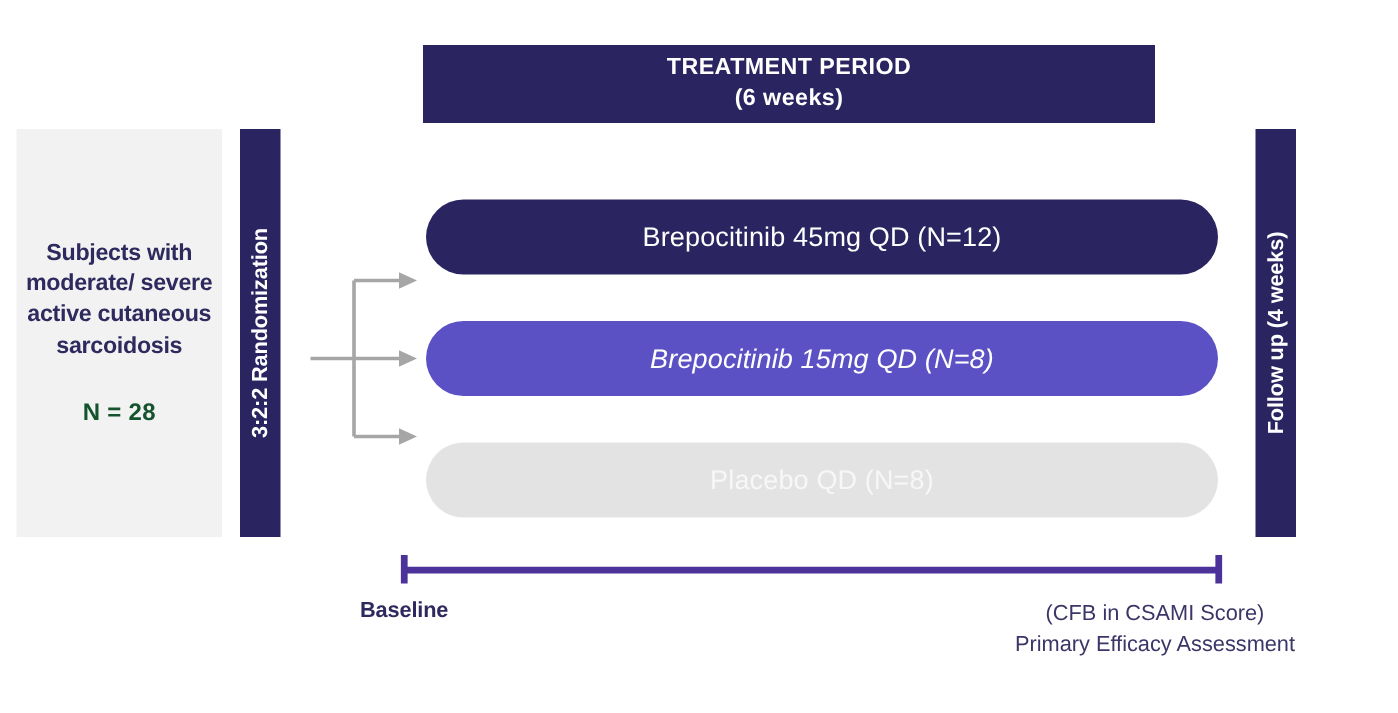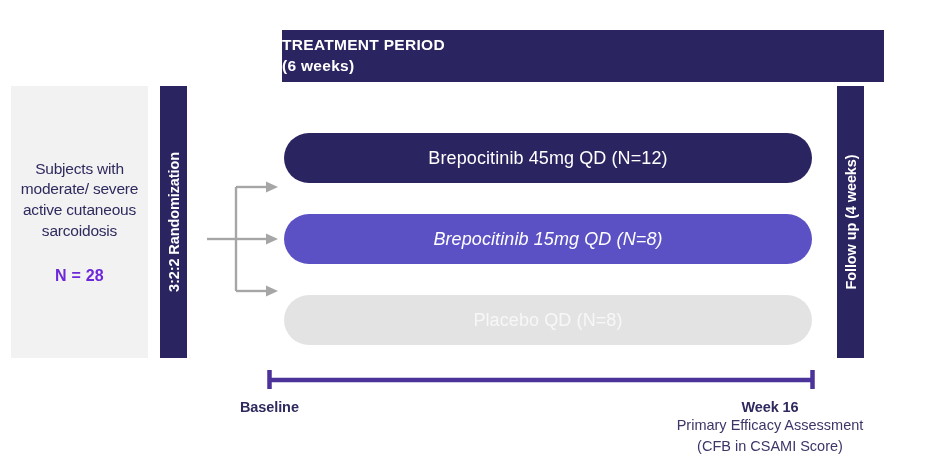--- a/index.html
+++ b/index.html
@@ -29,28 +29,28 @@
     background: #F2F2F2;
     display: flex;
     flex-direction: column;
     align-items: center;
     justify-content: center;
     box-sizing: border-box;
     padding: 0 6px;
   }
   .subject-title {
     color: #2E2A5E;
-    font-weight: normal;
+    font-weight: bold;
     font-size: 15.5px;
     line-height: 1.33;
     text-align: center;
     letter-spacing: -0.2px;
   }
   .subject-n {
-    color: #6d28d9;
+    color: #14532d;
     font-weight: bold;
     font-size: 16px;
     text-align: center;
     margin-top: 26px;
     letter-spacing: 0.2px;
   }
 
   
   .rand-bar {
     position: absolute;
@@ -80,26 +80,26 @@
     top: 125px;
     width: 90px;
     height: 215px;
   }
 
   
   .treatment-banner {
     position: absolute;
     left: 282px;
     top: 30px;
-    width: 602px;
+    width: 488px;
     height: 52px;
     background: #2A2460;
     display: flex;
     flex-direction: column;
-    align-items: flex-start;
+    align-items: center;
     justify-content: center;
   }
   .banner-line {
     color: #ffffff;
     font-weight: bold;
     font-size: 15.5px;
     line-height: 1.35;
     letter-spacing: 0.3px;
     text-align: center;
   }
@@ -241,18 +241,17 @@
   <svg class="timeline" viewBox="0 0 552 22">
     <g stroke="#4C3399" stroke-width="4.5" fill="none">
       <path d="M4,12 L548,12"></path>
       <path d="M4.5,2 L4.5,21"></path>
       <path d="M547.5,2 L547.5,21"></path>
     </g>
   </svg>
 
   <div class="tl-baseline">Baseline</div>
   <div class="tl-right">
-    <span class="tl-week">Week 16</span>
+    <span class="tl-sub">(CFB in CSAMI Score)</span>
     <span class="tl-sub">Primary Efficacy Assessment</span>
-    <span class="tl-sub">(CFB in CSAMI Score)</span>
   </div>
 
 </div>
 
 </body></html>

